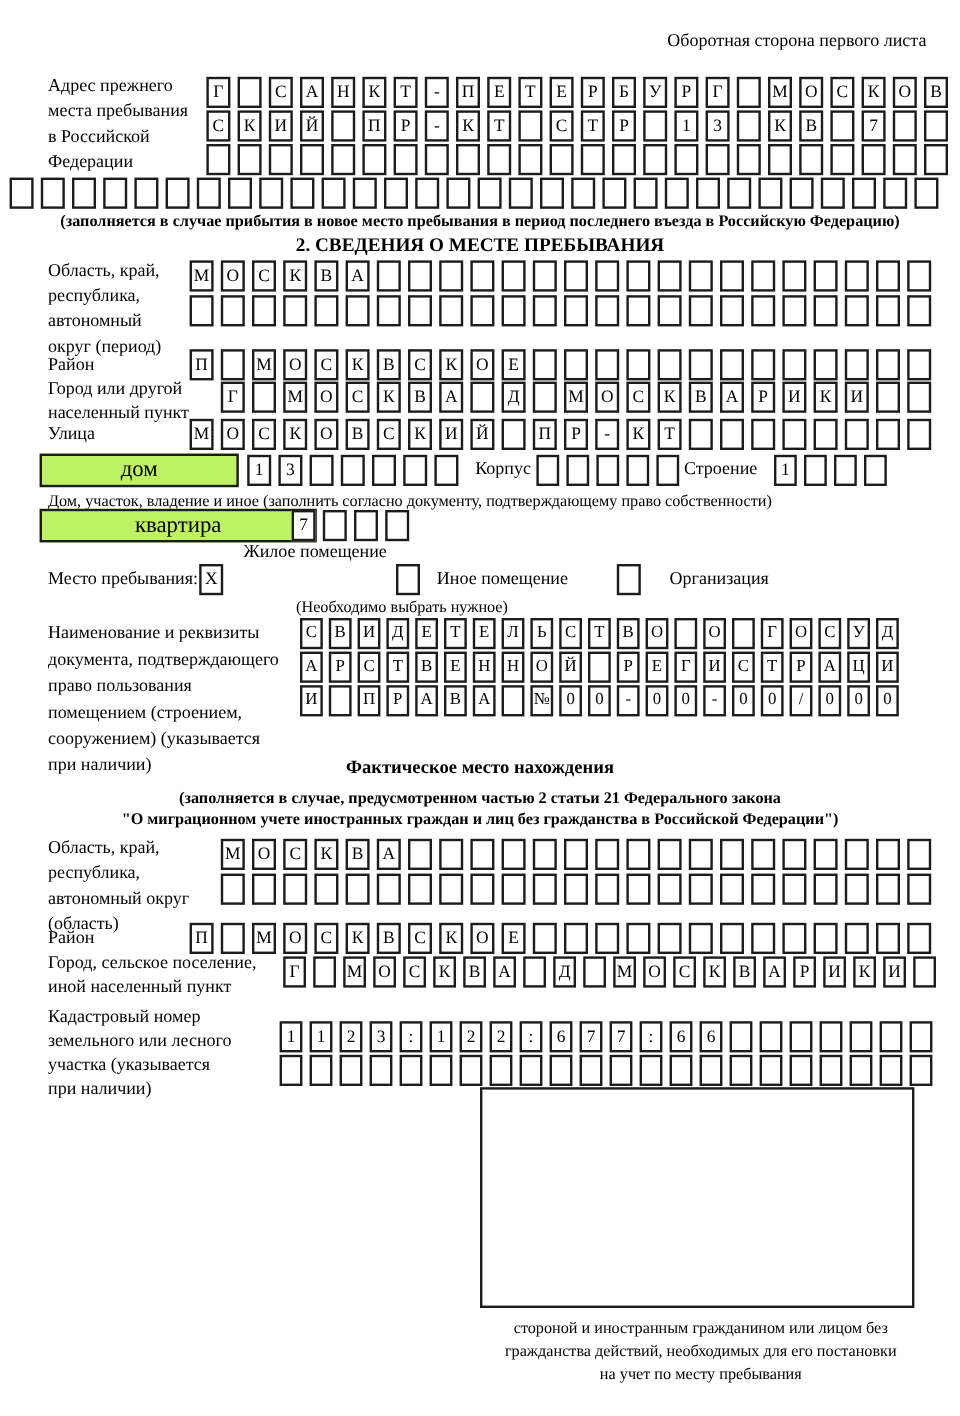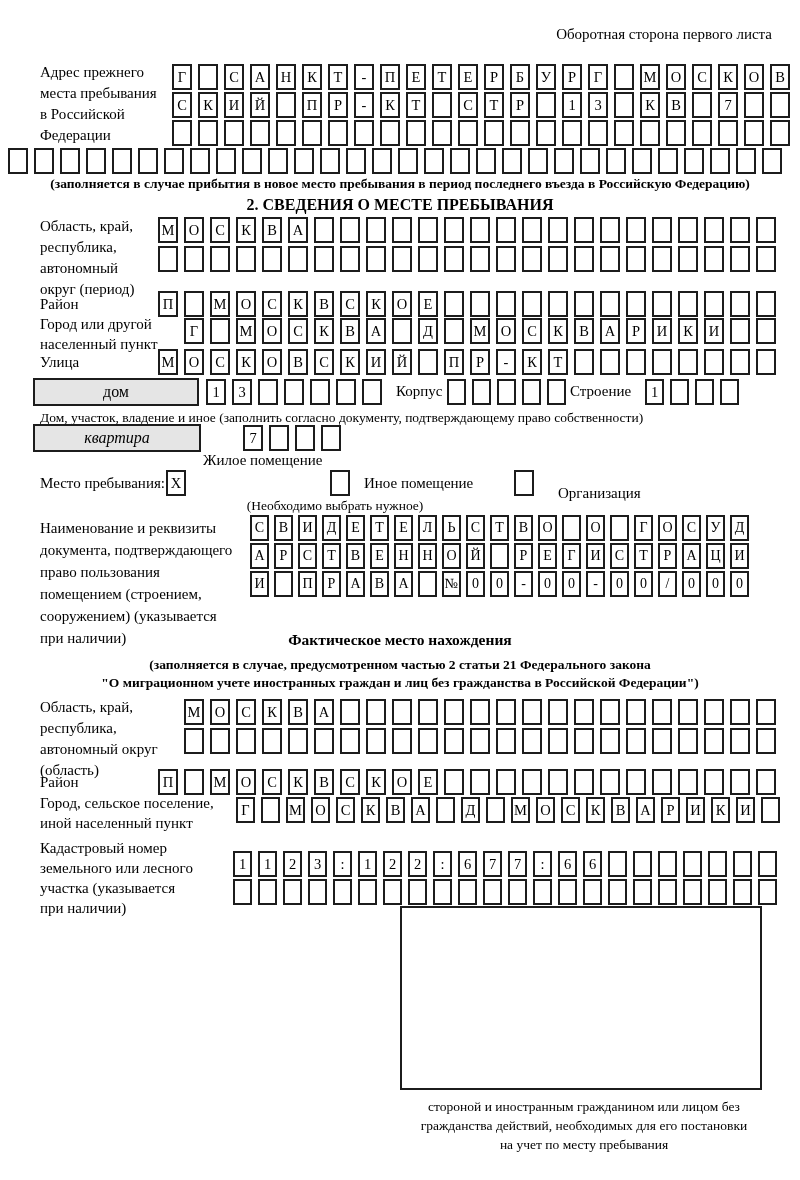--- a/index.html
+++ b/index.html
@@ -18,22 +18,22 @@
   .cell {
     box-sizing:border-box; flex:none; width:20px; height:26px;
     border:2px solid #1c1c1c; margin-right:6px;
     display:flex; align-items:center; justify-content:center;
     font-size:14.5px; background:#fff;
   }
   .cells.mid .cell { width:19px; margin-right:6px; }
   .cells.tight .cell { width:19px; margin-right:5px; font-size:14px; }
   .cell.single { position:absolute; display:flex; }
   .bigbox {
-    box-sizing:border-box; border:2px solid #1c1c1c; background:#e5e5e5;
-    display:flex; align-items:center; justify-content:center; font-size:16px;
+    box-sizing:border-box; border:2px solid #1c1c1c; background:#bef264;
+    display:flex; align-items:center; justify-content:center; font-size:19px;
   }
   .stampbox { box-sizing:border-box; border:2px solid #1c1c1c; background:#fff; }
   .capline { font-size:13.5px; line-height:19px; text-align:center; }
 </style>
 </head>
 <body>
 
 <div class="page">
 
   <div class="abs label" style="top:24px; right:28px;">Оборотная сторона первого листа</div>
@@ -323,35 +323,35 @@
     </div>
   <div class="abs label" style="left:570px; top:381px;">Строение</div>
   <div class="abs cells mid" style="left:645px; top:379px;">
       <span class="cell">1</span>
       <span class="cell"></span>
       <span class="cell"></span>
       <span class="cell"></span>
     </div>
   <div class="abs note" style="left:40px; top:409px;">Дом, участок, владение и иное (заполнить согласно документу, подтверждающему право собственности)</div>
 
-  <div class="abs bigbox" style="left:33px; top:424px; width:168px; height:28px;font-style:italic;">квартира</div>
+  <div class="abs bigbox" style="left:33px; top:424px; width:231px; height:28px;">квартира</div>
   <div class="abs cells" style="left:243px; top:425px;">
       <span class="cell">7</span>
       <span class="cell"></span>
       <span class="cell"></span>
       <span class="cell"></span>
     </div>
 
   <div class="abs label" style="left:40px; top:473px;">Место пребывания:</div>
   <span class="cell single" style="left:166px; top:470px;">X</span>
   <div class="abs label" style="left:203px; top:450px;">Жилое помещение</div>
   <span class="cell single" style="left:330px; top:470px;"></span>
   <div class="abs label" style="left:364px; top:473px;">Иное помещение</div>
   <span class="cell single" style="left:514px; top:470px;"></span>
-  <div class="abs label" style="left:558px; top:473px;margin-top:10px;">Организация</div>
+  <div class="abs label" style="left:558px; top:473px;">Организация</div>
   <div class="abs note" style="left:160px; top:497px; width:350px; text-align:center;">(Необходимо выбрать нужное)</div>
 
   <div class="abs label" style="left:40px; top:517px; width:210px; line-height:22px;">
     <div>Наименование и реквизиты</div>
     <div>документа, подтверждающего</div>
     <div>право пользования</div>
     <div>помещением (строением,</div>
     <div>сооружением) (указывается</div>
     <div>при наличии)</div>
   </div>

